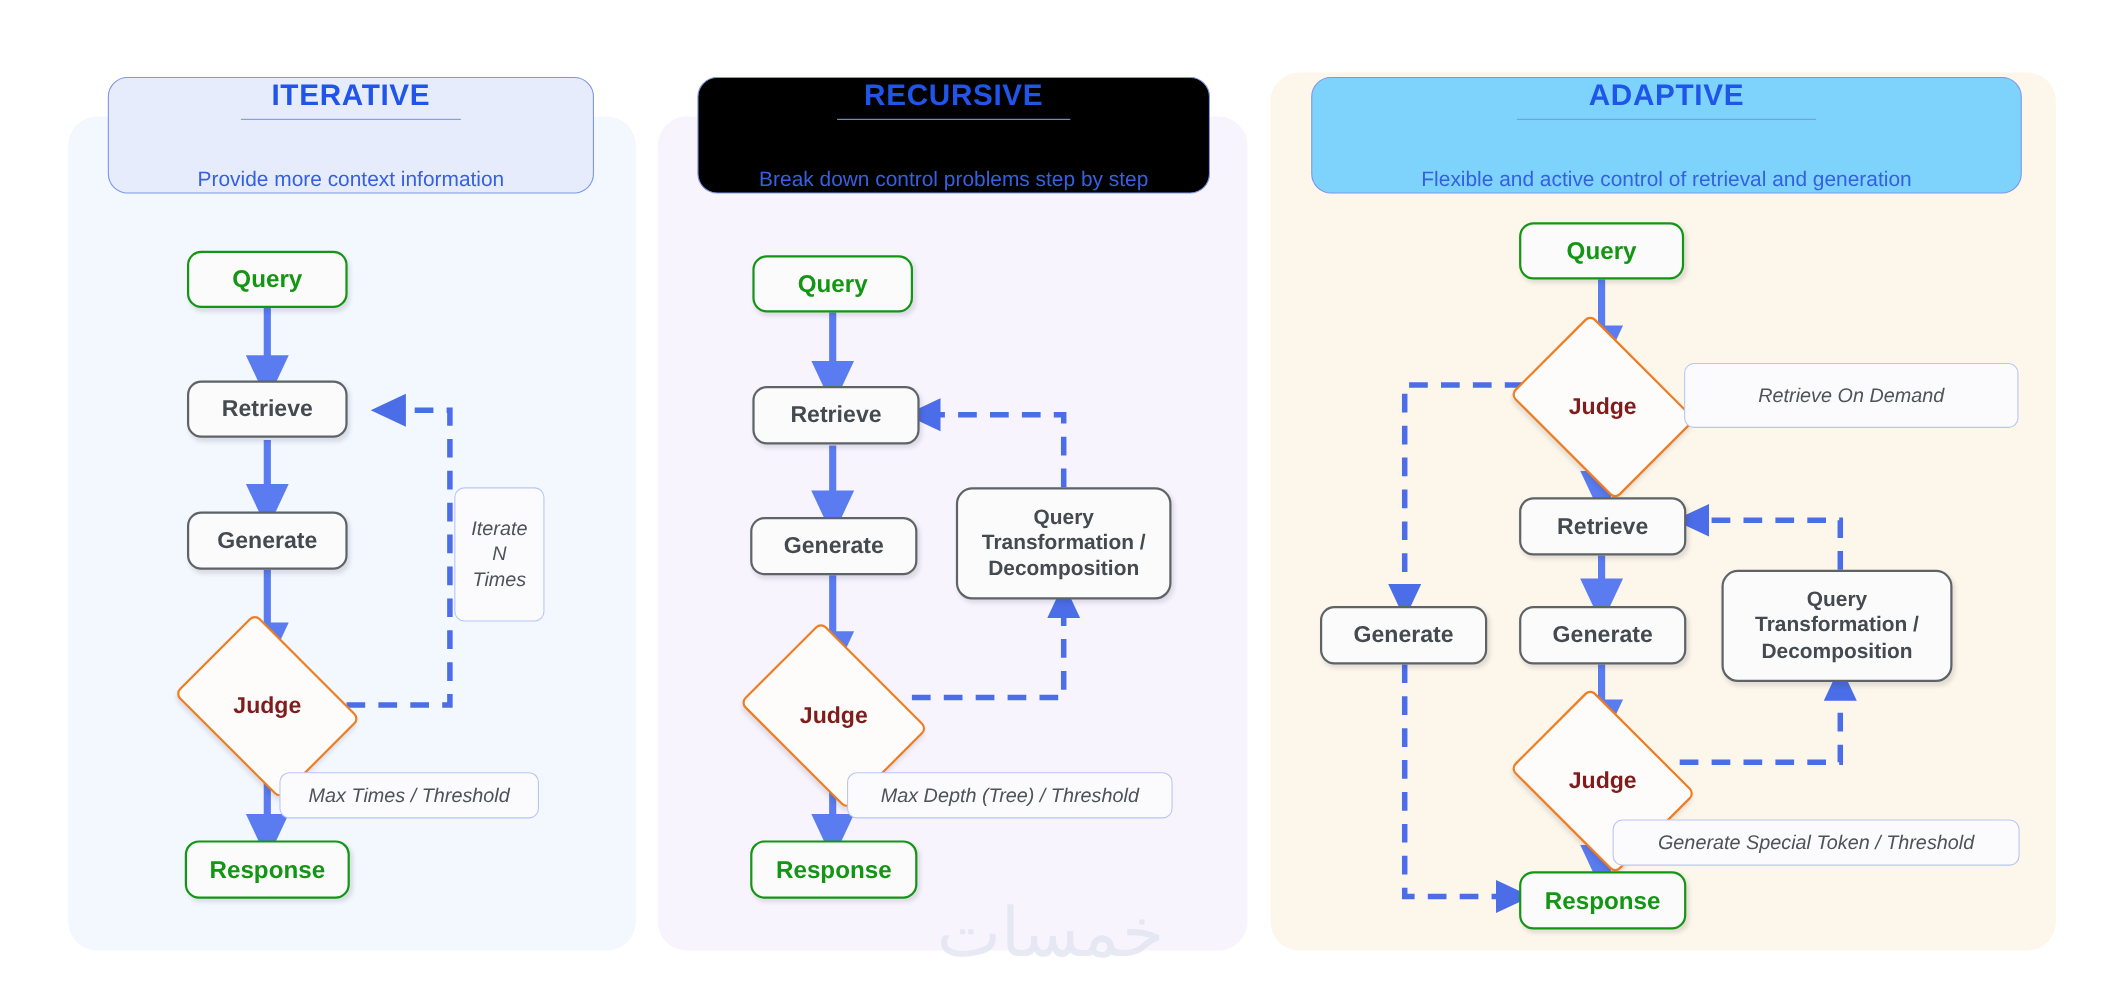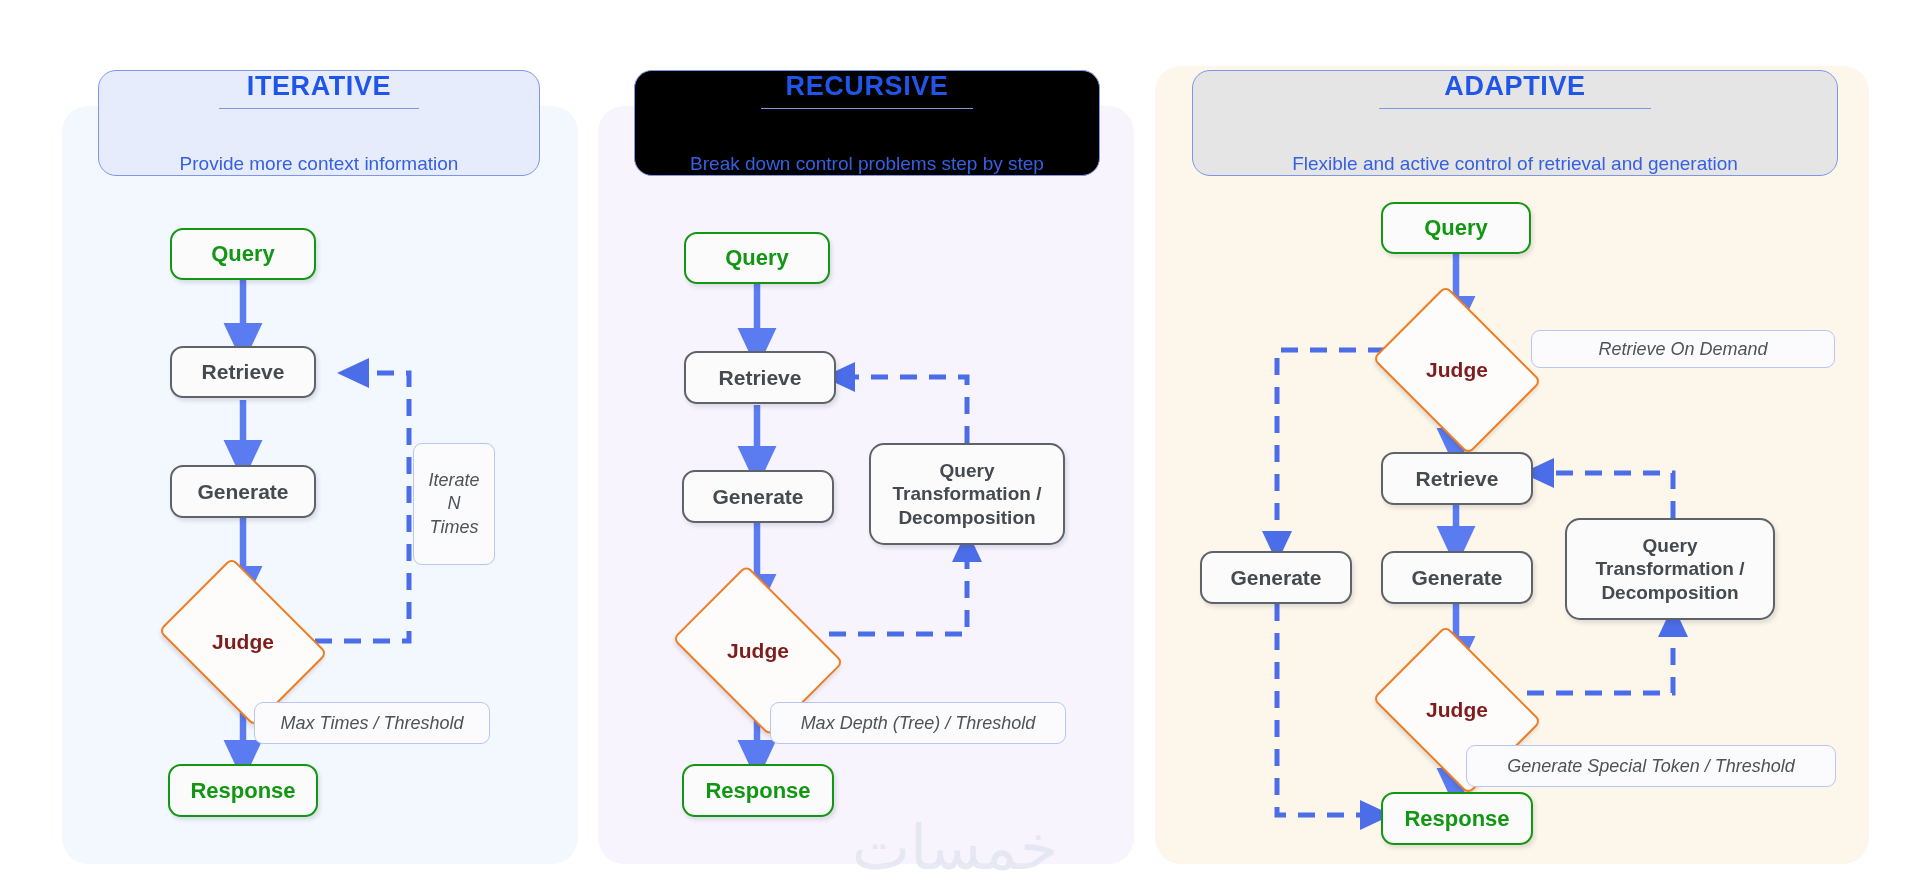--- a/index.html
+++ b/index.html
@@ -26,21 +26,21 @@
   .panel.p2{left:598px;top:106px;width:536px;height:758px;background:#f7f4fe;}
   .panel.p3{left:1155px;top:66px;width:714px;height:798px;background:#fdf6ea;}
 
   .header{
     position:absolute;border-radius:18px;border:1.6px solid #7f96e8;
     display:flex;flex-direction:column;align-items:center;justify-content:center;
     box-sizing:border-box;
   }
   .header.h1{left:98px;top:70px;width:442px;height:106px;background:#e6ecfc;}
   .header.h2{left:634px;top:70px;width:466px;height:106px;background:#000000;}
-  .header.h3{left:1192px;top:70px;width:646px;height:106px;background:#e5e5e5;}
+  .header.h3{left:1192px;top:70px;width:646px;height:106px;background:#7dd3fc;}
 
   .htitle{
     color:#1f55e8;font-weight:700;font-size:27px;letter-spacing:.6px;
     line-height:1;margin-bottom:8px;
   }
   .hrule{height:1.6px;background:#7f96e8;margin-bottom:9px;}
   .h1 .hrule{width:200px;}
   .h2 .hrule{width:212px;}
   .h3 .hrule{width:272px;}
   .hsub{color:#3560e0;font-size:19px;line-height:1;margin-top:36px;}
@@ -230,21 +230,21 @@
   </div>
   <div class="node green" style="left:1381px;top:792px;width:152px;height:53px;">
     <span>Response</span>
   </div>
   <div class="node multi" style="left:1565px;top:518px;width:210px;height:102px;padding:0 8px;">
     <span style="white-space:pre-line;">Query
 Transformation /
 Decomposition</span>
   </div>
 
-  <div class="pill" style="left:1531px;top:330px;width:304px;height:38px;">
+  <div class="pill" style="left:1531px;top:330px;width:304px;height:59px;">
     <span>Retrieve On  Demand</span>
   </div>
   <div class="pill" style="left:1466px;top:745px;width:370px;height:42px;align-items:center;">
     <span>Generate Special Token / Threshold</span>
   </div>
 
   <div class="watermark">خمسات</div>
 
 </div>
 

